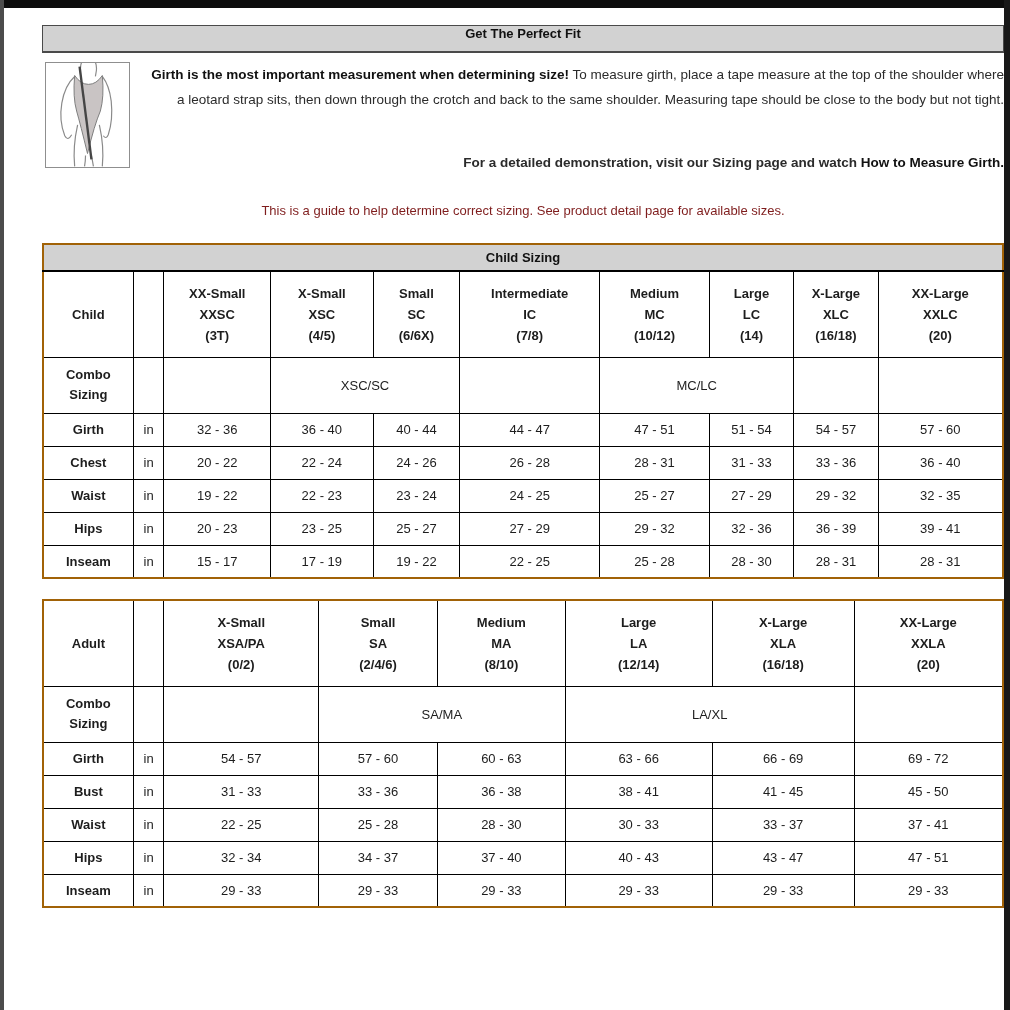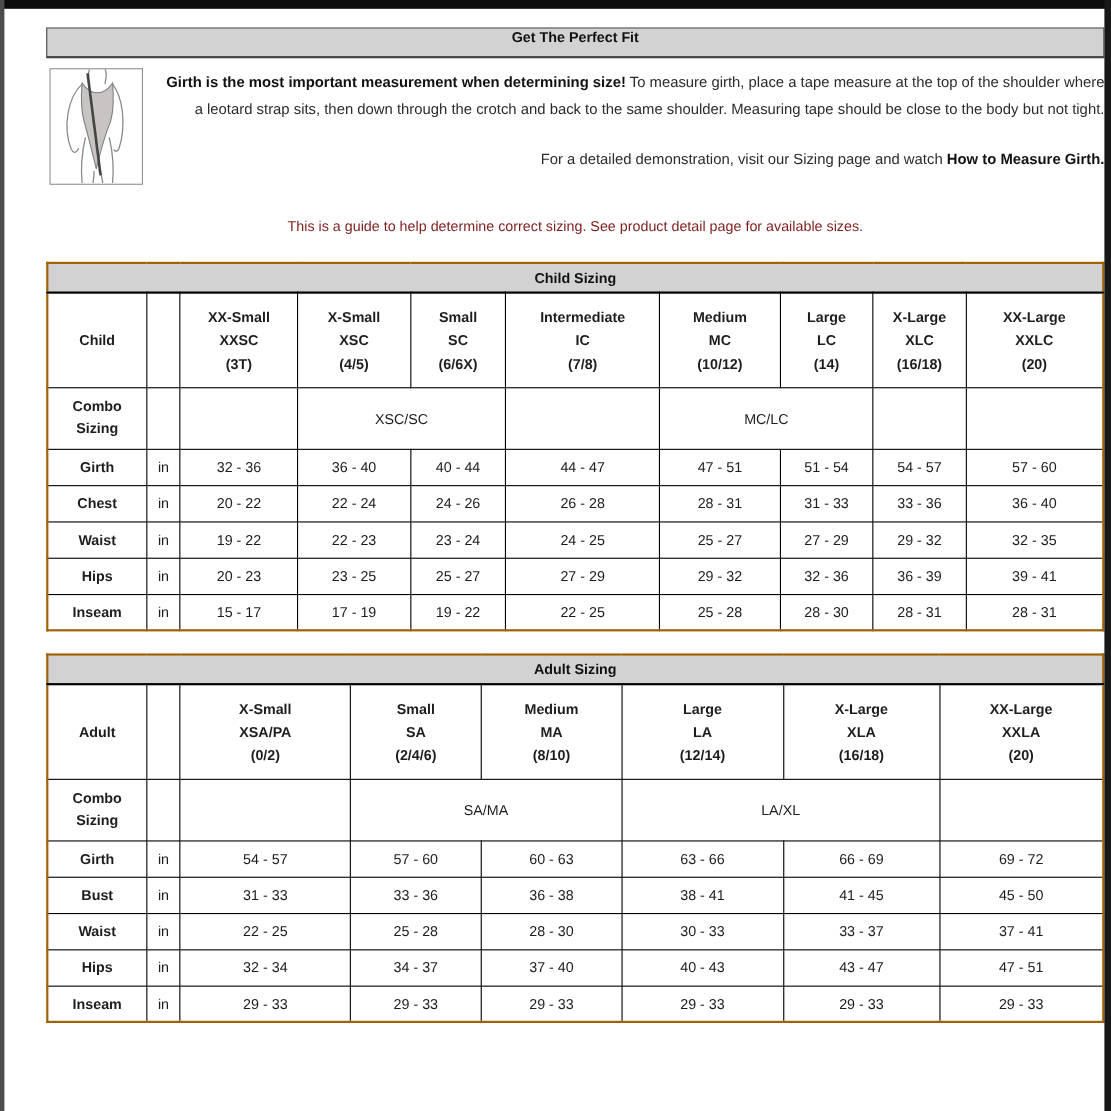--- a/index.html
+++ b/index.html
@@ -27,21 +27,21 @@
 
   .intro { margin-top: 9px; position: relative; min-height: 108px; }
   .fig {
     position: absolute; left: 3px; top: 0;
     width: 85px; height: 106px;
     border: 1px solid #8f8f8f; background: #fff; overflow: hidden;
   }
   .fig svg { width: 100%; height: 100%; display: block; }
   .intro-text { margin-left: 100px; text-align: right; font-size: 13.5px; line-height: 25px; color: #2b2b2b; }
   .intro-text b { color: #111; }
-  .demo-line { margin-top: 20px; }
+  .demo-line { margin-top: 38px; font-weight: bold; }
 
   .unit-buttons { display: flex; justify-content: center; gap: 7px; margin-top: 33px; }
   .btn {
     height: 43px; display: flex; align-items: center; justify-content: center;
     font-size: 14.5px; color: #555; letter-spacing: .3px;
     background: #fff; border: 1px solid #c4c4c4; border-radius: 2px;
     padding: 0 24px; cursor: pointer; font-family: inherit;
   }
   .btn.selected { background: #e3e3e3; border: 2px solid #4a80c2; color: #4d4d4d; }
 
@@ -247,23 +247,20 @@
           <col style="width: 9.4%;">
           <col style="width: 3.2%;">
           <col style="width: 16.1%;">
           <col style="width: 12.4%;">
           <col style="width: 13.3%;">
           <col style="width: 15.3%;">
           <col style="width: 14.8%;">
           <col style="width: 15.5%;">
         </colgroup>
         <tbody>
-          <tr>
-            <td class="cap" colspan="8">Adult Sizing</td>
-          </tr>
           <tr class="head-row">
             <td class="lbl">Adult</td>
             <td class="unit"></td>
             <td class="size-head">
               <div>X-Small</div>
               <div>XSA/PA</div>
               <div>(0/2)</div>
             </td>
             <td class="size-head">
               <div>Small</div>

